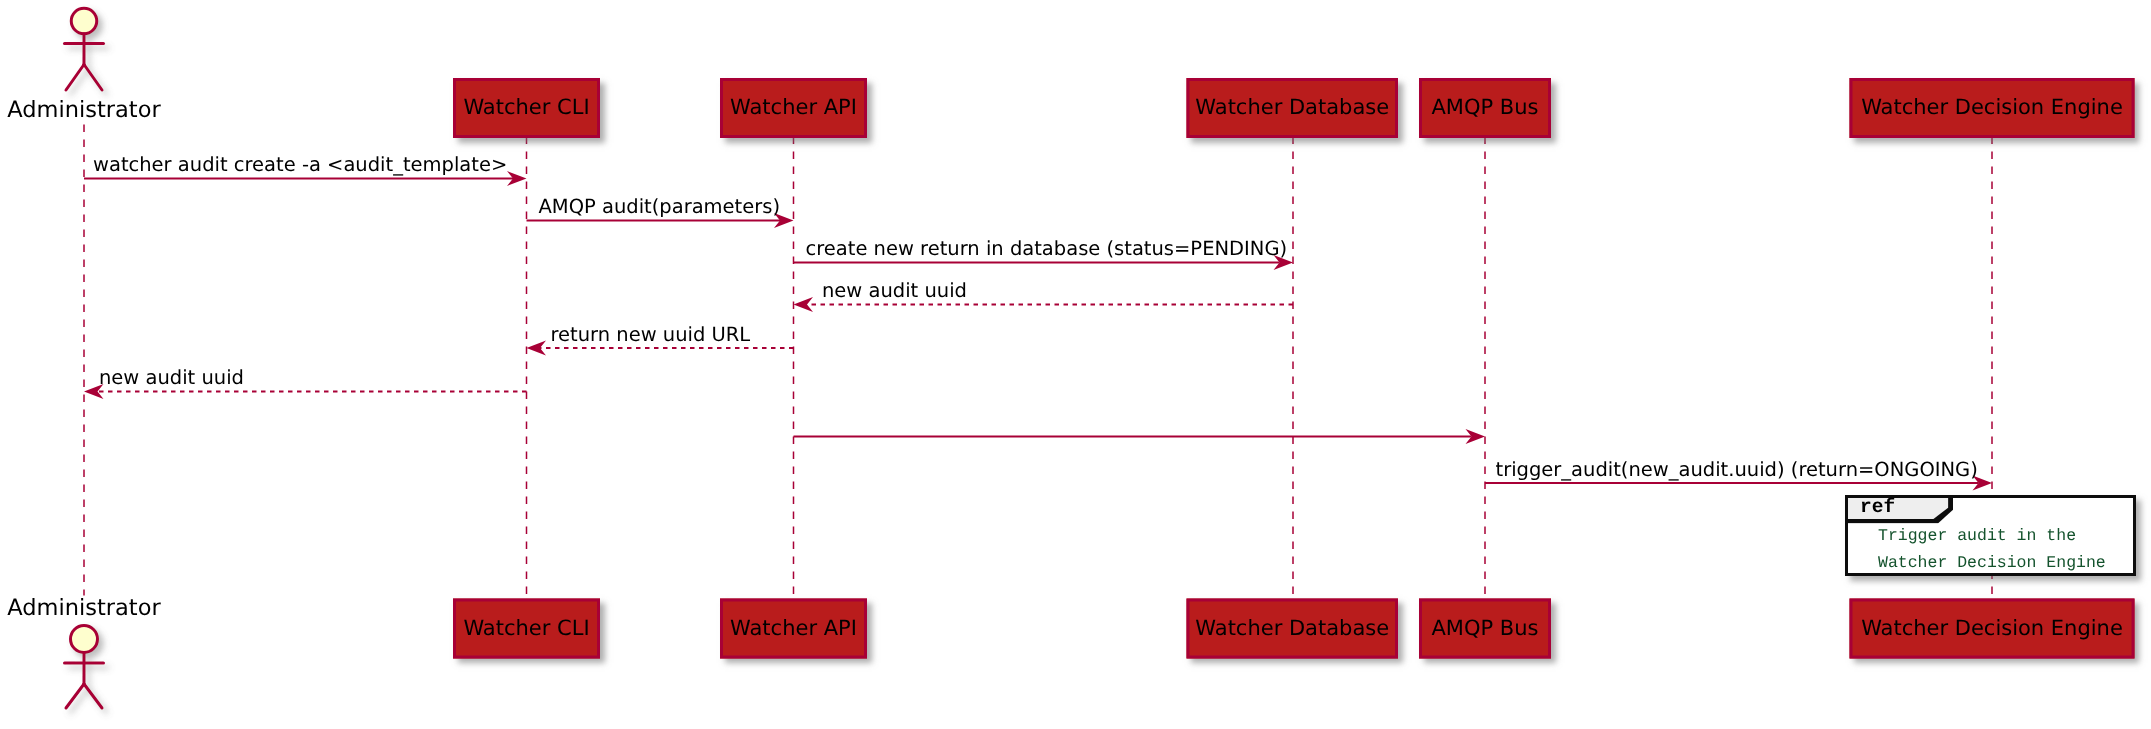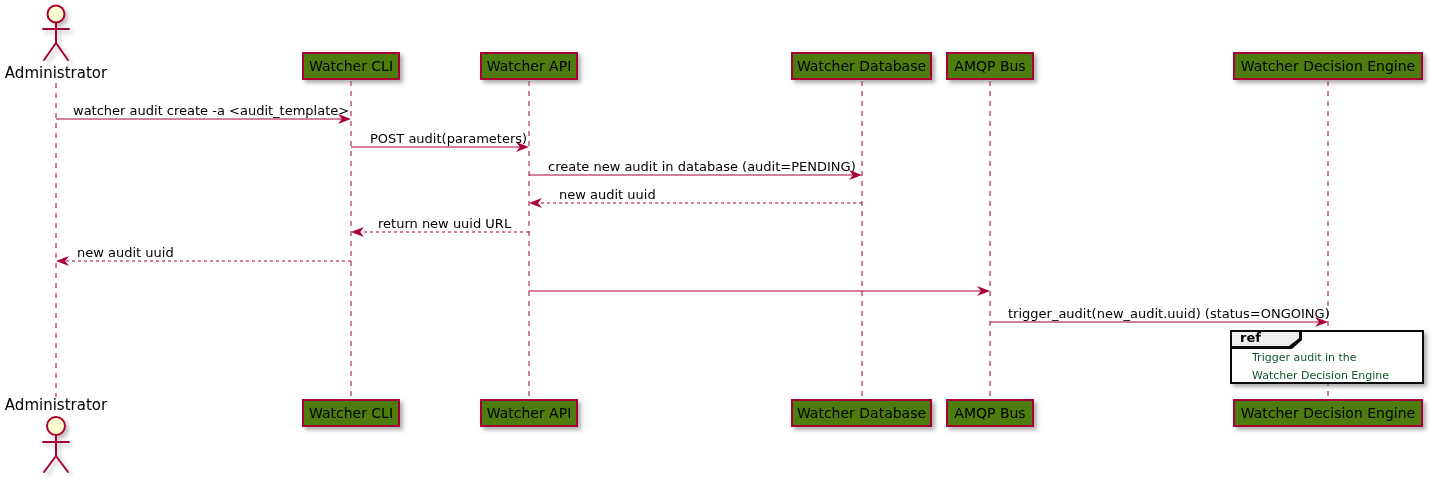--- a/index.html
+++ b/index.html
@@ -9,36 +9,37 @@
   }
   svg { position:absolute; left:0; top:0; }
   .lifeline { stroke:#A80036; stroke-width:1; stroke-dasharray:5 5; fill:none; }
   .mline   { stroke:#A80036; stroke-width:1.2; fill:none; }
   .dashed  { stroke-dasharray:3 3; }
   .ahead   { fill:#A80036; stroke:none; }
   .actor-stroke { stroke:#A80036; stroke-width:2; fill:none; stroke-linecap:round; }
   .actor-head   { fill:#FEFECE; stroke:#A80036; stroke-width:2; }
 
   .pbox {
-    position:absolute; box-sizing:border-box; height:28px;
-    background:#4d7c0f; border:2px solid #A80036; color:#000;
+    position:absolute; box-sizing:border-box; height:40px;
+    background:#b91c1c; border:2px solid #A80036; color:#000;
     font-size:14px; display:flex; align-items:center; justify-content:center;
     white-space:nowrap; box-shadow:3px 3px 4px rgba(110,110,110,.55);
   }
   .actor-label {
     position:absolute; transform:translateX(-50%); color:#000;
     font-size:15px; white-space:nowrap;
   }
   .msg {
-    position:absolute; color:#000; font-size:13px; white-space:nowrap;margin-left:11px;
+    position:absolute; color:#000; font-size:13px; white-space:nowrap;
   }
   .refbox {
     position:absolute; left:1230px; top:330px; width:194px; height:54px;
     box-sizing:border-box; background:#ffffff; border:2px solid #0c0c0c;
     box-shadow:3px 3px 4px rgba(110,110,110,.55);
+    font-family:Liberation Mono, monospace;
   }
   .reftag-outer {
     position:absolute; left:-2px; top:-2px; width:72px; height:19px;
     background:#0c0c0c;
     clip-path:polygon(0 0, 100% 0, 100% 52%, 86% 100%, 0 100%);
   }
   .reftag-inner {
     position:absolute; left:2px; top:2px; width:67px; height:14px;
     background:#EEEEEE;
     clip-path:polygon(0 0, 100% 0, 100% 45%, 85% 100%, 0 100%);
@@ -126,26 +127,26 @@
   <div class="pbox" style="left:946px;  top:52px; width:88px;">AMQP Bus</div>
   <div class="pbox" style="left:1233px; top:52px; width:190px;">Watcher Decision Engine</div>
 
   <div class="pbox" style="left:302px;  top:399px; width:98px;">Watcher CLI</div>
   <div class="pbox" style="left:480px;  top:399px; width:98px;">Watcher API</div>
   <div class="pbox" style="left:791px;  top:399px; width:141px;">Watcher Database</div>
   <div class="pbox" style="left:946px;  top:399px; width:88px;">AMQP Bus</div>
   <div class="pbox" style="left:1233px; top:399px; width:190px;">Watcher Decision Engine</div>
 
   <div class="msg" style="left:62px;  top:103px;">watcher audit create -a &lt;audit_template&gt;</div>
-  <div class="msg" style="left:359px; top:131px;">POST audit(parameters)</div>
-  <div class="msg" style="left:537px; top:159px;">create new audit in database (audit=PENDING)</div>
+  <div class="msg" style="left:359px; top:131px;">AMQP audit(parameters)</div>
+  <div class="msg" style="left:537px; top:159px;">create new return in database (status=PENDING)</div>
   <div class="msg" style="left:548px; top:187px;">new audit uuid</div>
   <div class="msg" style="left:367px; top:216px;">return new uuid URL</div>
   <div class="msg" style="left:66px;  top:245px;">new audit uuid</div>
-  <div class="msg" style="left:997px; top:306px;">trigger_audit(new_audit.uuid) (status=ONGOING)</div>
+  <div class="msg" style="left:997px; top:306px;">trigger_audit(new_audit.uuid) (return=ONGOING)</div>
 
   <div class="refbox">
     <div class="reftag-outer">
       <div class="reftag-inner"></div>
       <span class="reftag-text">ref</span>
     </div>
     <div class="ref-lines">
       <div>Trigger audit in the</div>
       <div>Watcher Decision Engine</div>
     </div>

